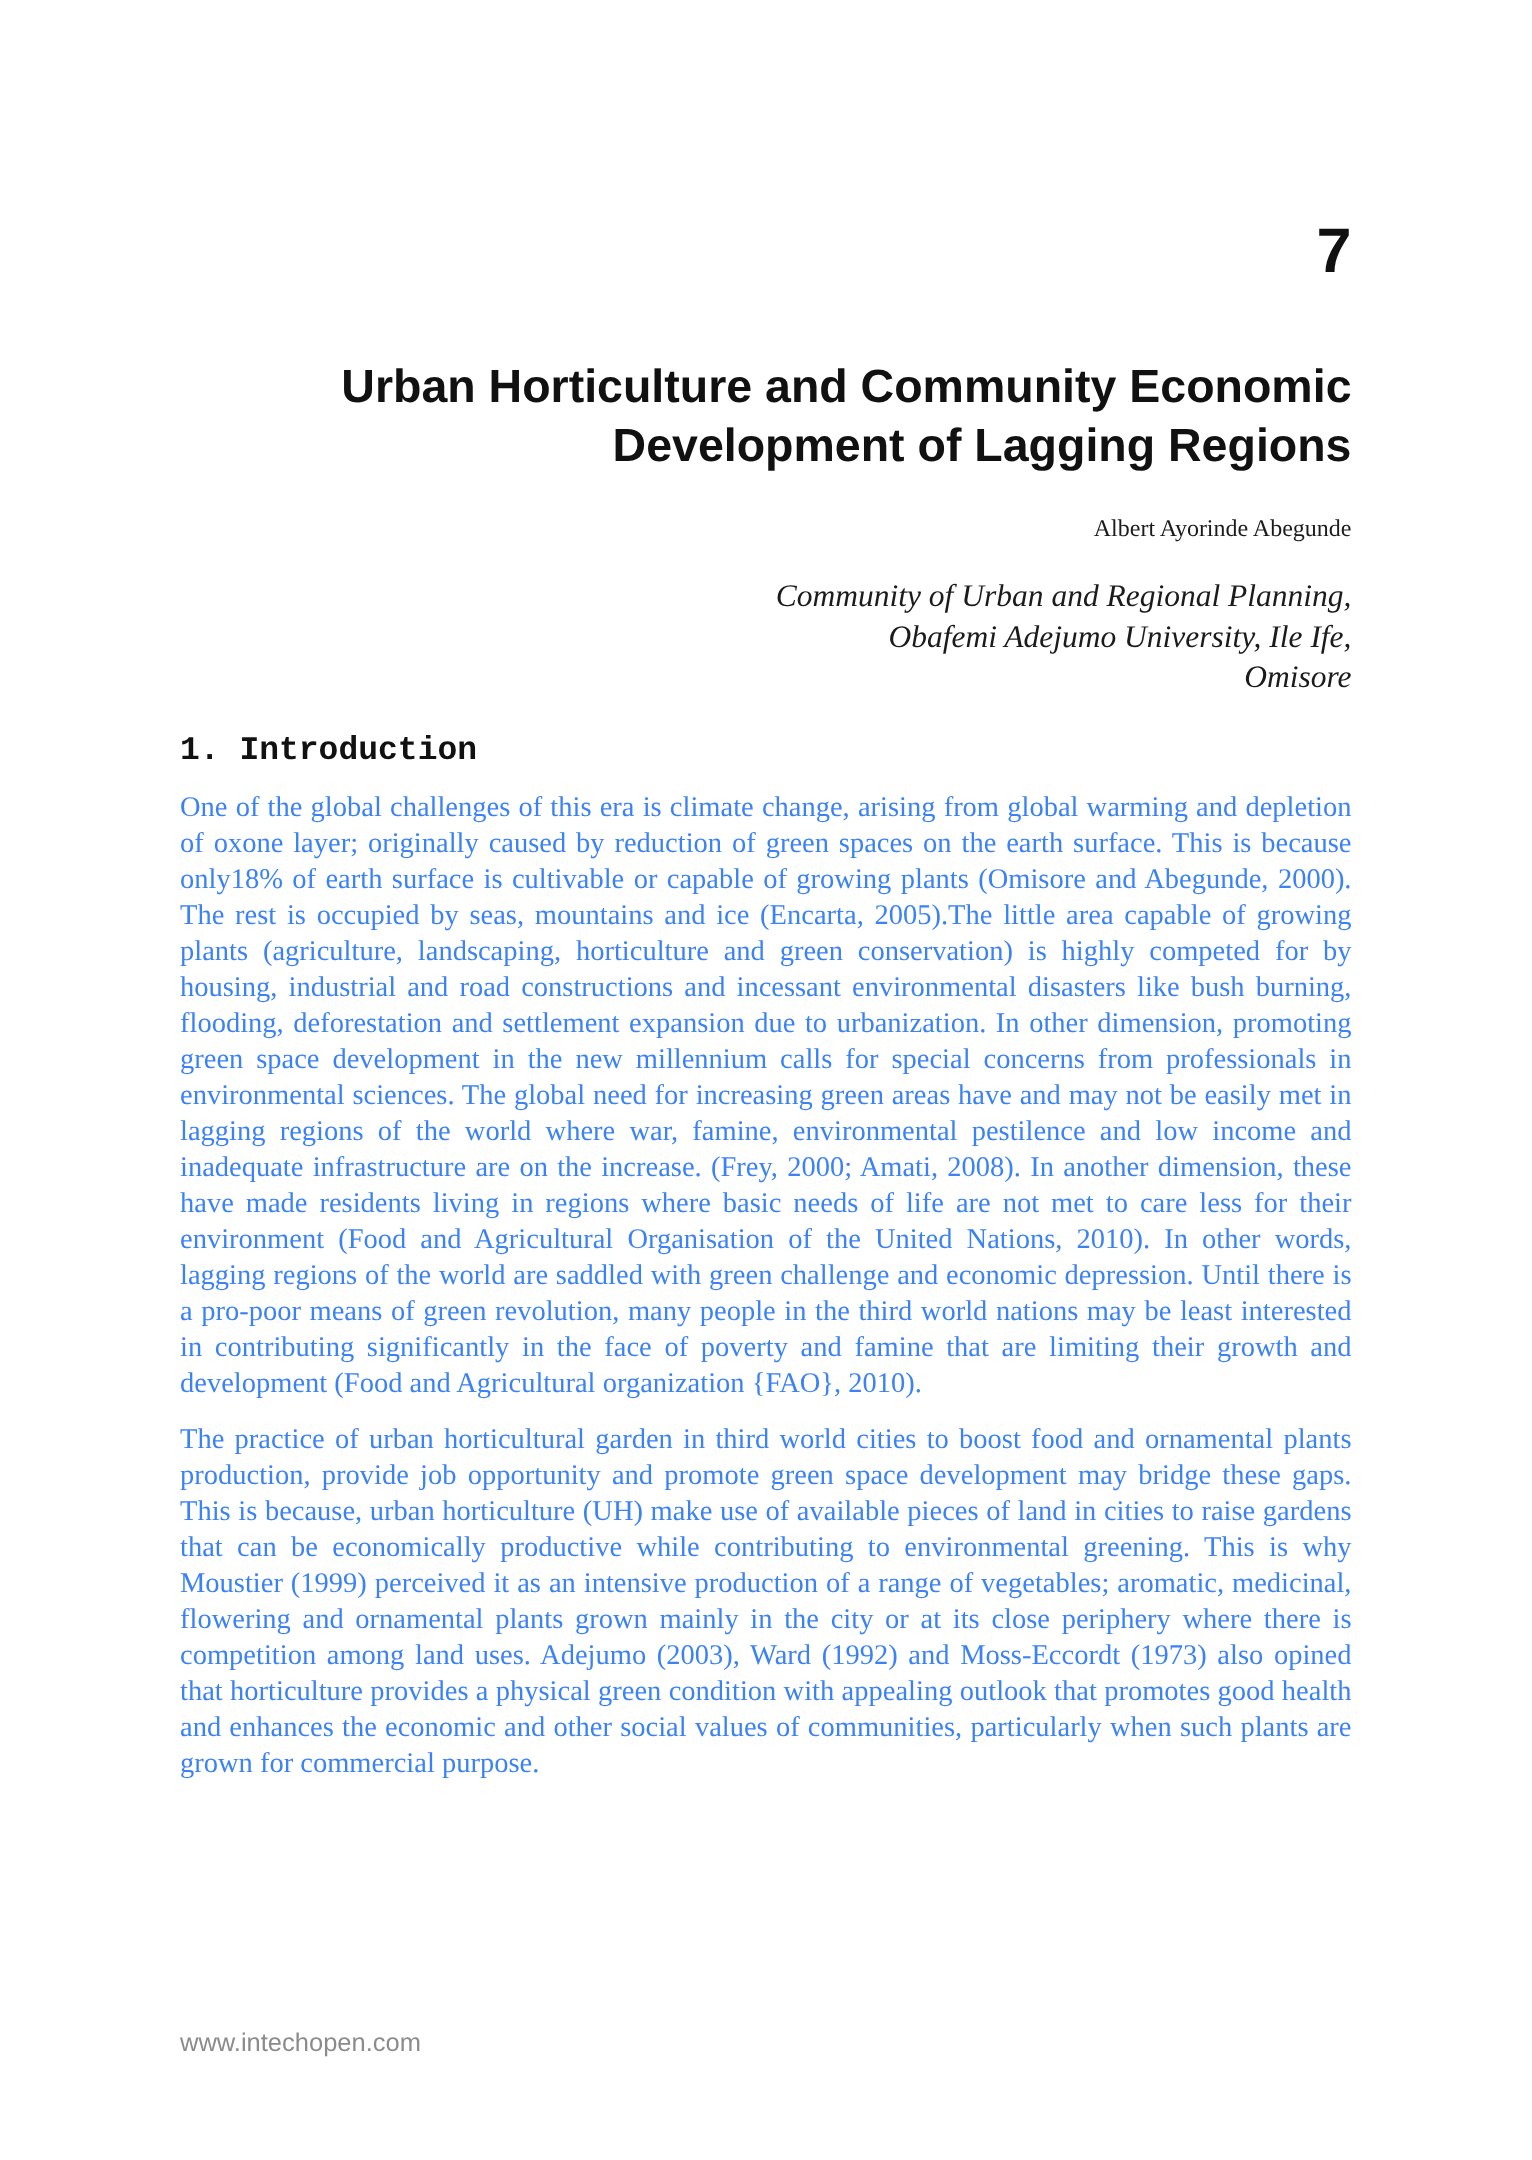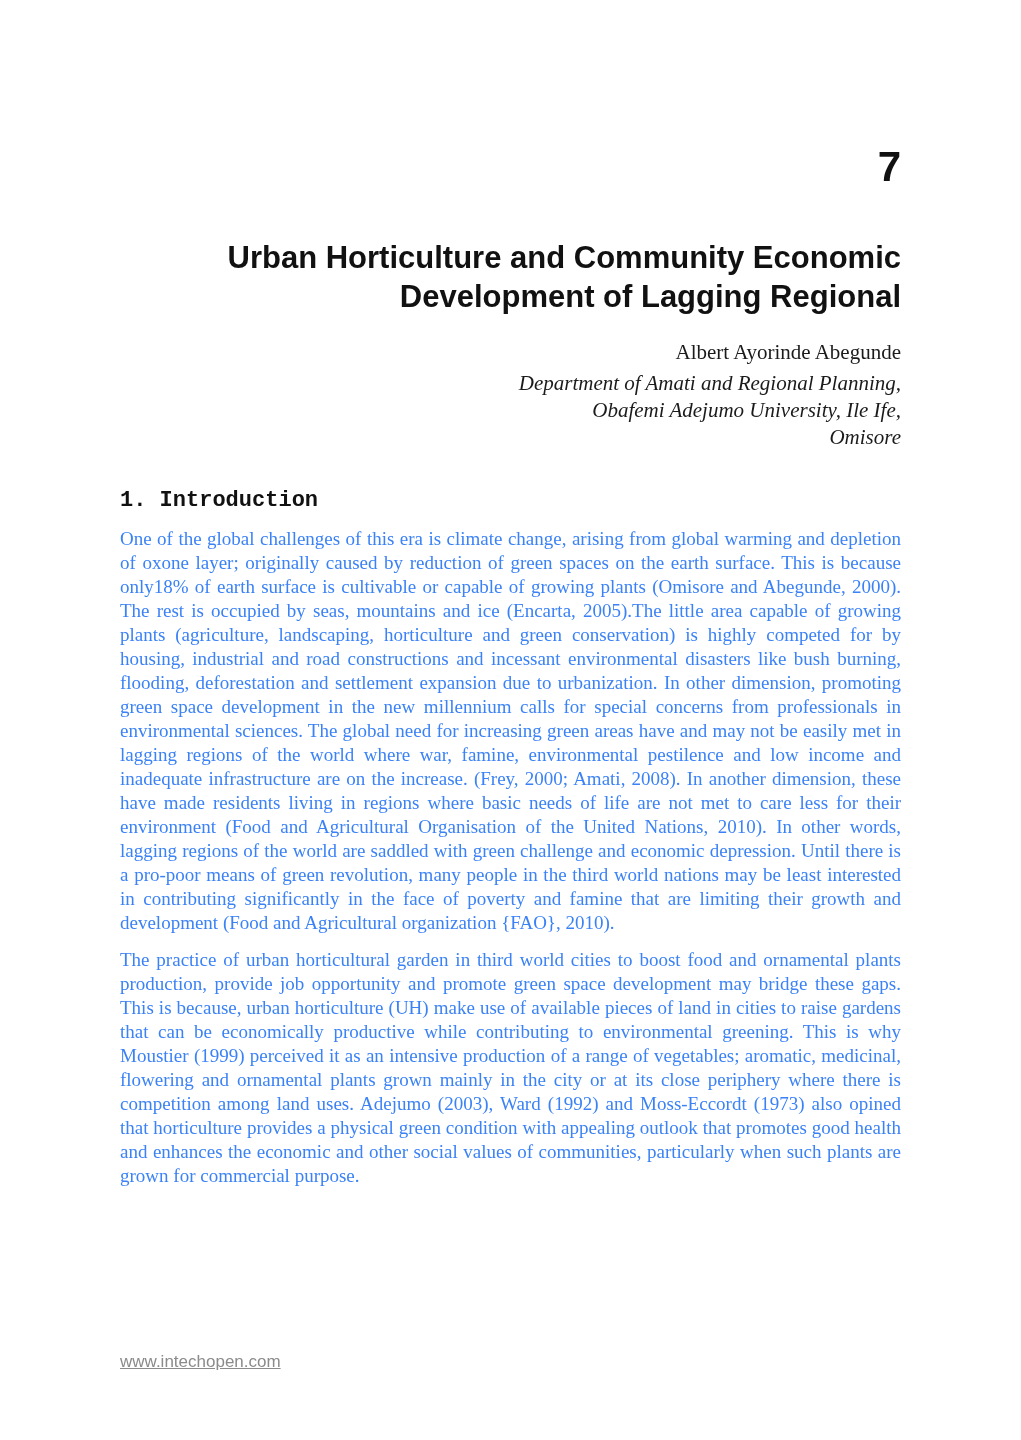--- a/index.html
+++ b/index.html
@@ -39,23 +39,23 @@
   .title .title-line { display: block; }
   .author-block {
     position: absolute;
     top: 338px;
     right: 120px;
     left: 120px;
     text-align: right;
     font-family: "Liberation Serif", serif;
   }
   .author-name {
-    font-size: 21px;
+    font-size: 16px;
     line-height: 29px;
-    margin-bottom: 3px;
+    margin-bottom: 17px;
     color: #1b1b1b;
   }
   .author-affiliation {
     font-style: italic;
     font-size: 21px;
     line-height: 27px;
     color: #1b1b1b;
   }
   .section-heading {
     position: absolute;
@@ -80,39 +80,38 @@
     color: #3b82f6;
     margin-bottom: 13px;
   }
   .footer {
     position: absolute;
     top: 1352px;
     left: 120px;
     font-family: "Liberation Sans", sans-serif;
     font-size: 17px;
     color: #8b8b8b;
-    text-decoration: underline;
   }
   .footer-url { text-decoration: none; color: inherit; cursor: pointer; }
 </style>
 </head>
 <body>
 
 <div class="page">
 
   <div class="chapter-number">7</div>
 
   <h1 class="title">
     <span class="title-line">Urban Horticulture and Community Economic</span>
-    <span class="title-line">Development of Lagging Regional</span>
+    <span class="title-line">Development of Lagging Regions</span>
   </h1>
 
   <div class="author-block">
     <div class="author-name">Albert Ayorinde Abegunde</div>
-    <div class="author-affiliation">Department of Amati and Regional Planning,</div>
+    <div class="author-affiliation">Community of Urban and Regional Planning,</div>
     <div class="author-affiliation">Obafemi Adejumo University, Ile Ife,</div>
     <div class="author-affiliation">Omisore</div>
   </div>
 
   <h2 class="section-heading">1. Introduction</h2>
 
   <div class="body-text">
     <p class="body-paragraph">One of the global challenges of this era is climate change, arising from global warming and depletion of oxone layer; originally caused by reduction of green spaces on the earth surface. This is because only18% of earth surface is cultivable or capable of growing plants (Omisore and Abegunde, 2000). The rest is occupied by seas, mountains and ice (Encarta, 2005).The little area capable of growing plants (agriculture, landscaping, horticulture and green conservation) is highly competed for by housing, industrial and road constructions and incessant environmental disasters like bush burning, flooding, deforestation and settlement expansion due to urbanization. In other dimension, promoting green space development in the new millennium calls for special concerns from professionals in environmental sciences. The global need for increasing green areas have and may not be easily met in lagging regions of the world where war, famine, environmental pestilence and low income and inadequate infrastructure are on the increase. (Frey, 2000; Amati, 2008). In another dimension, these have made residents living in regions where basic needs of life are not met to care less for their environment (Food and Agricultural Organisation of the United Nations, 2010). In other words, lagging regions of the world are saddled with green challenge and economic depression. Until there is a pro-poor means of green revolution, many people in the third world nations may be least interested in contributing significantly in the face of poverty and famine that are limiting their growth and development (Food and Agricultural organization {FAO}, 2010).</p>
     <p class="body-paragraph">The practice of urban horticultural garden in third world cities to boost food and ornamental plants production, provide job opportunity and promote green space development may bridge these gaps. This is because, urban horticulture (UH) make use of available pieces of land in cities to raise gardens that can be economically productive while contributing to environmental greening. This is why Moustier (1999) perceived it as an intensive production of a range of vegetables; aromatic, medicinal, flowering and ornamental plants grown mainly in the city or at its close periphery where there is competition among land uses. Adejumo (2003), Ward (1992) and Moss-Eccordt (1973) also opined that horticulture provides a physical green condition with appealing outlook that promotes good health and enhances the economic and other social values of communities, particularly when such plants are grown for commercial purpose.</p>
   </div>

